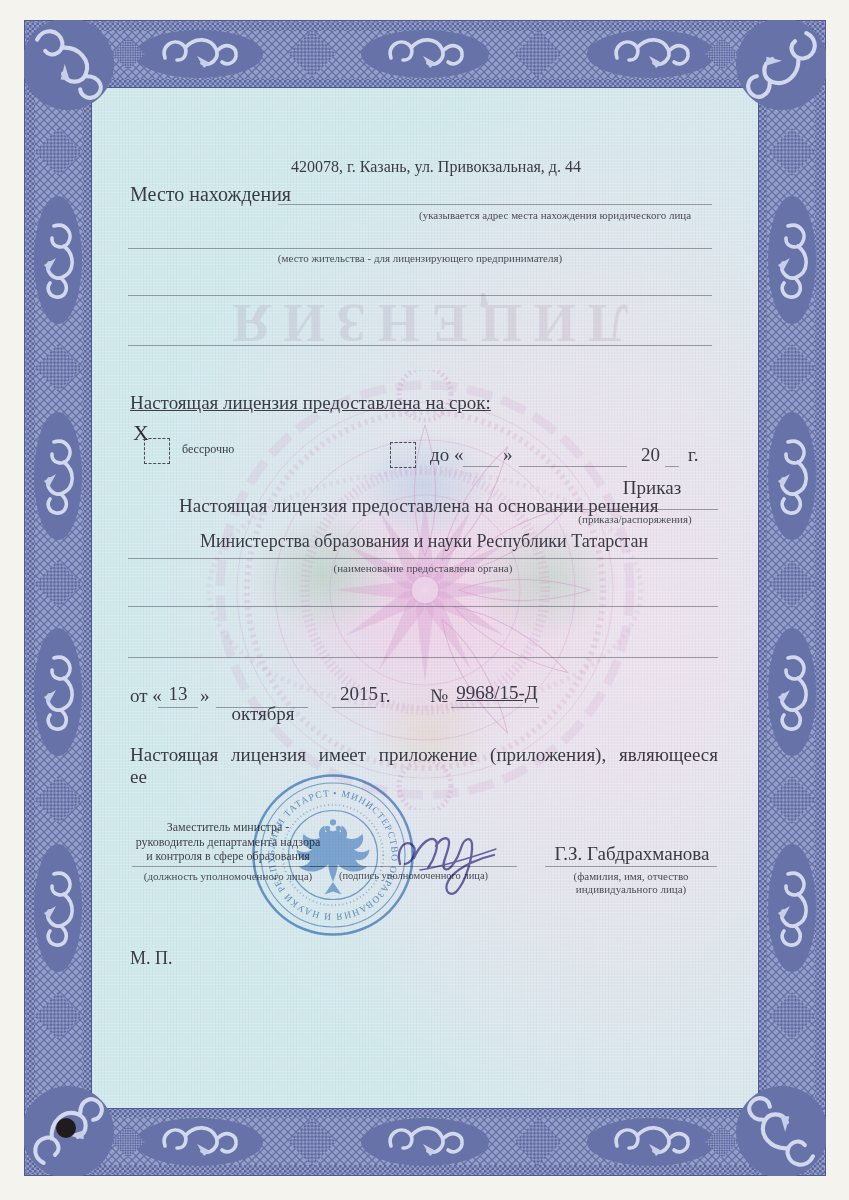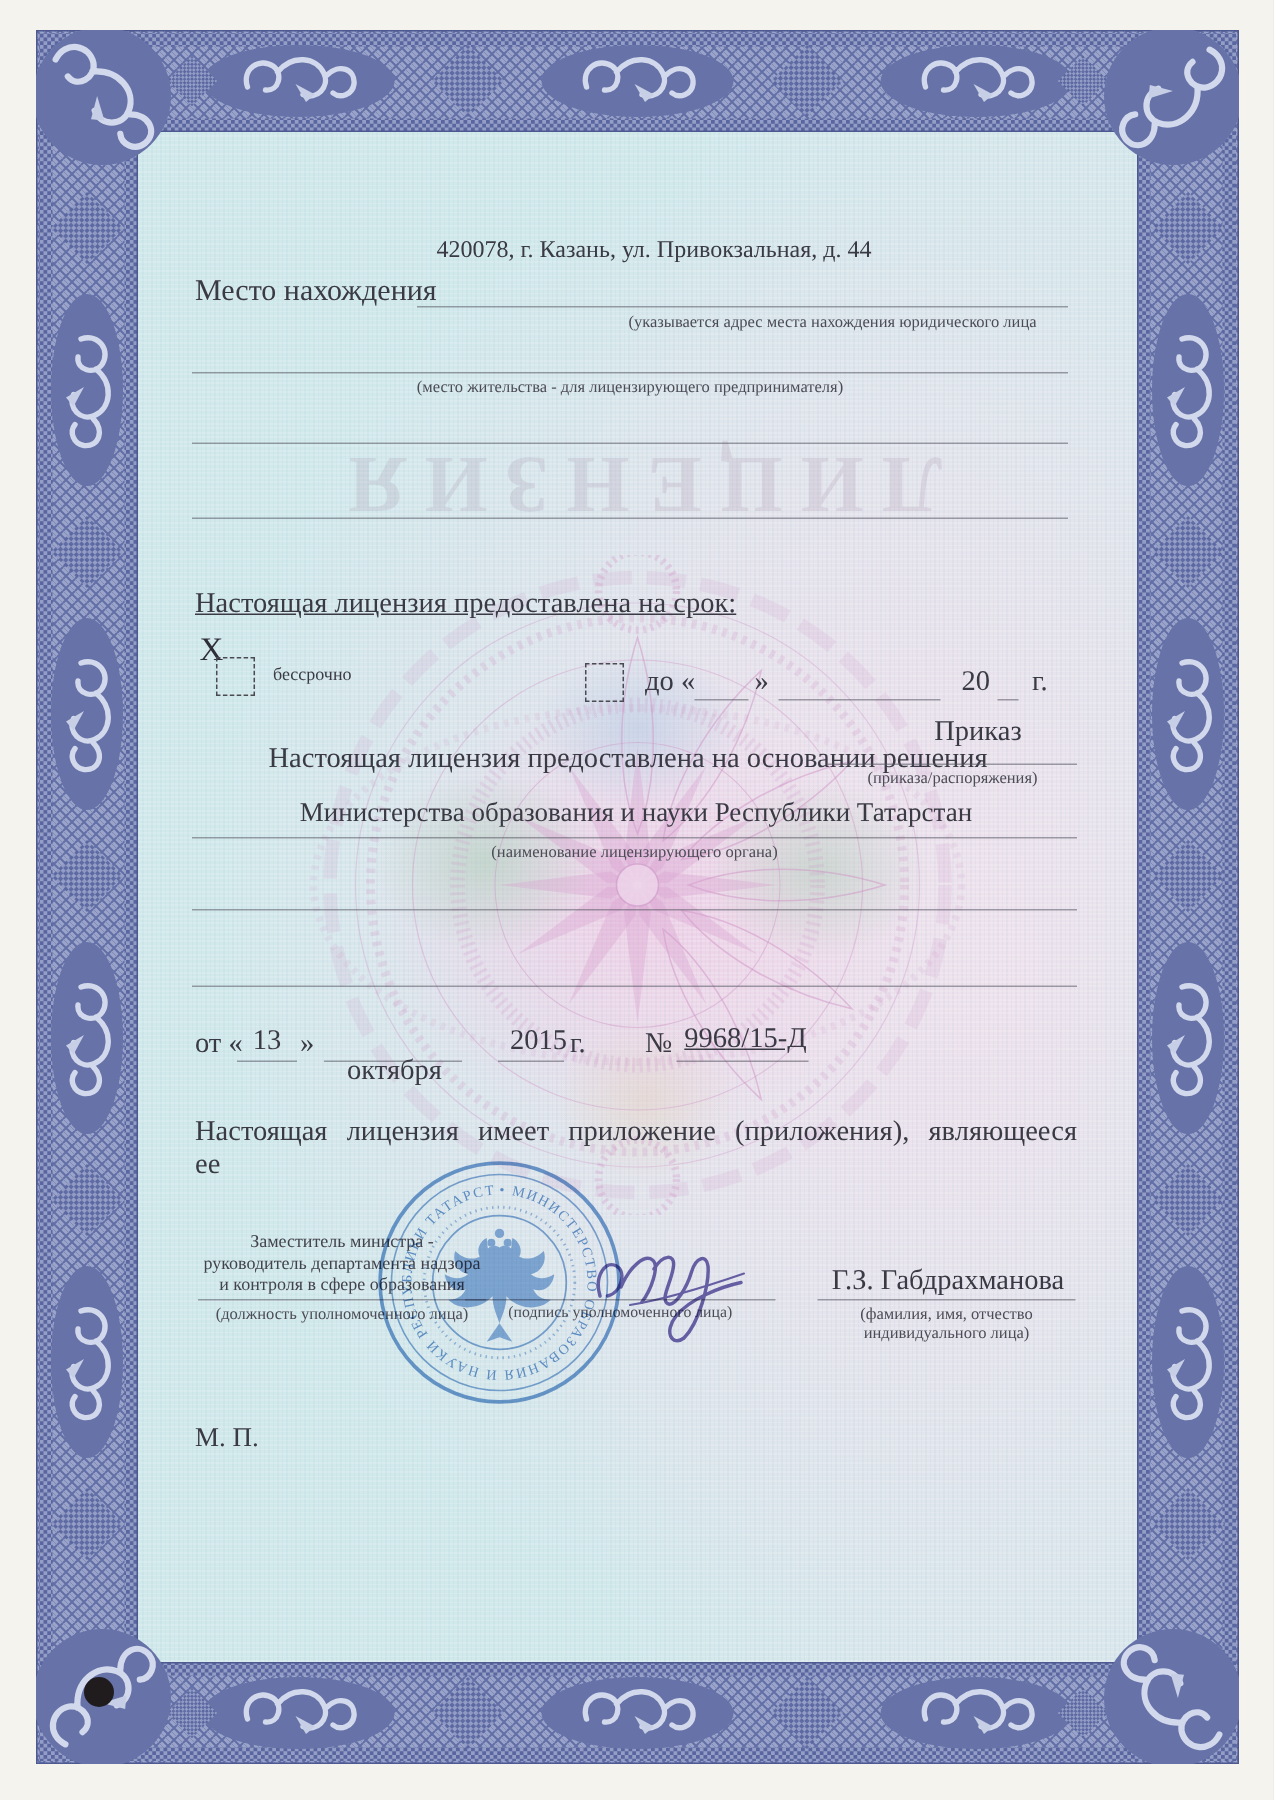--- a/index.html
+++ b/index.html
@@ -198,21 +198,21 @@
     <div class="line" style="left:665px;top:466px;width:14px;"></div>
     <div class="t" style="left:688px;top:444px;">г.</div>
 
     <div class="t center" style="left:582px;top:477px;width:140px;">Приказ</div>
     <div class="t" style="left:134px;top:495px;margin-left:45px;">Настоящая лицензия предоставлена на основании решения</div>
     <div class="line" style="left:552px;top:509px;width:166px;"></div>
     <div class="cap" style="left:552px;top:513px;width:166px;">(приказа/распоряжения)</div>
 
     <div class="t center" style="left:130px;top:531px;width:588px;font-size:18px;">Министерства образования и науки Республики Татарстан</div>
     <div class="line" style="left:128px;top:558px;width:590px;"></div>
-    <div class="cap" style="left:128px;top:562px;width:590px;">(наименование лицензирующего органа)</div>
+    <div class="cap" style="left:128px;top:562px;width:590px;">(наименование предоставлена органа)</div>
 
     <div class="line" style="left:128px;top:606px;width:590px;"></div>
     <div class="line" style="left:128px;top:657px;width:590px;"></div>
 
     <div class="t" style="left:130px;top:685px;">от «</div>
     <div class="t center" style="left:158px;top:683px;width:40px;">13</div>
     <div class="t" style="left:200px;top:685px;">»</div>
     <div class="line" style="left:158px;top:707px;width:40px;"></div>
     <div class="t center" style="left:218px;top:703px;width:90px;">октября</div>
     <div class="line" style="left:216px;top:707px;width:92px;"></div>

